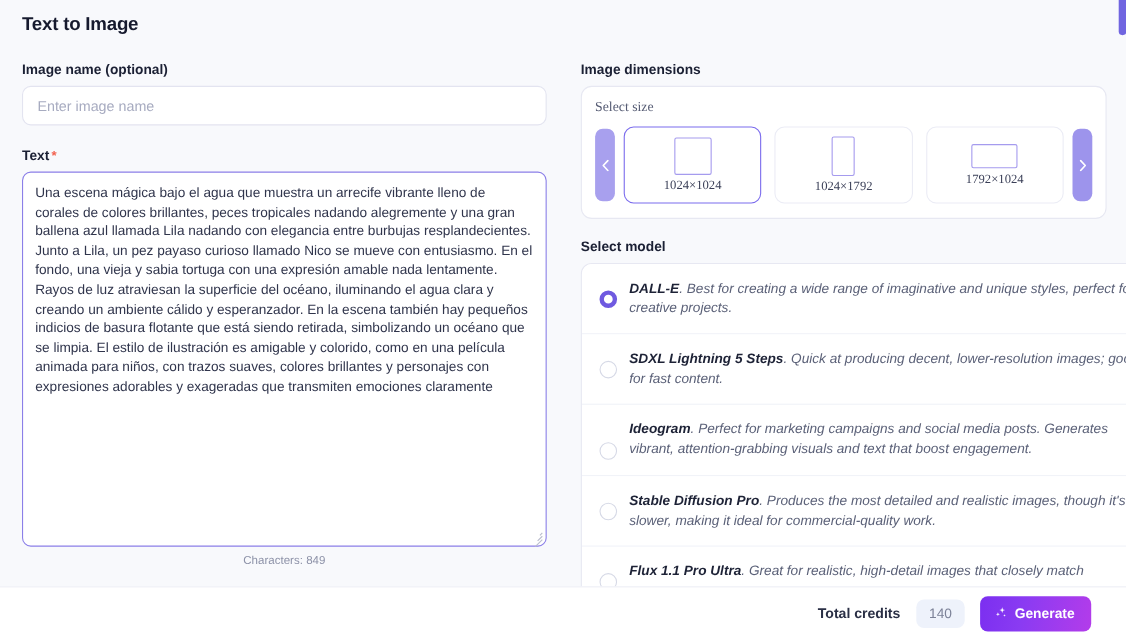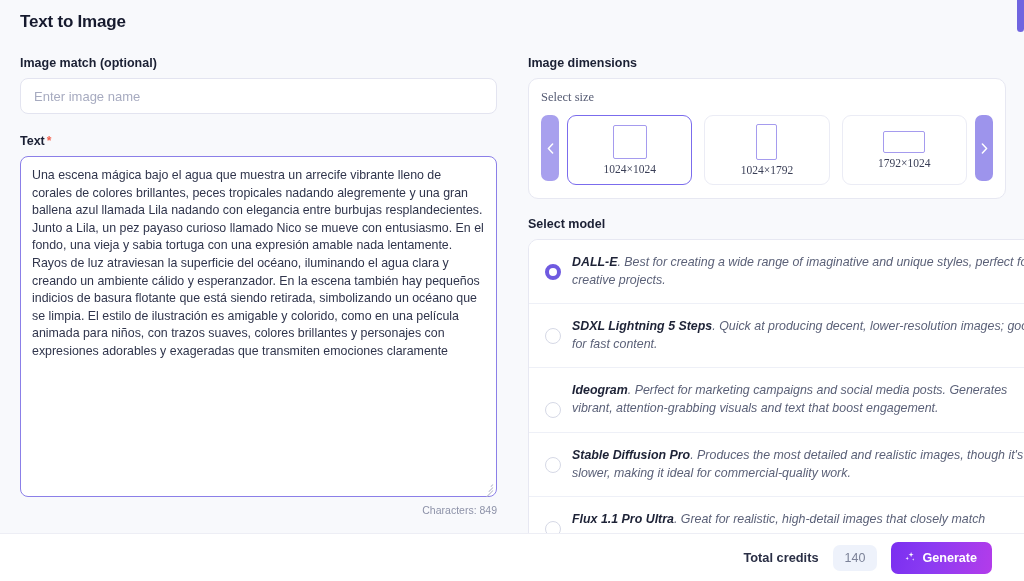--- a/index.html
+++ b/index.html
@@ -116,21 +116,21 @@
     transform: rotate(-45deg);
     transform-origin: right center;
   }
   .resize-grip i:nth-child(1) { bottom: 3px; width: 9px; }
   .resize-grip i:nth-child(2) { bottom: 6px; width: 6px; }
   .resize-grip i:nth-child(3) { bottom: 9px; width: 3px; }
 
   .ta-wrap { position: relative; width: 477px; }
 
   .char-count {
-    text-align: right;
+    text-align: center;
     font-size: 10.5px;
     color: #8d92a8;
     margin-top: 7px;
     width: 477px;
   }
 
   
   .card {
     border: 1px solid #e7e8f2;
     border-radius: 10px;
@@ -146,20 +146,21 @@
 
   .select-size-label {
     font-size: 12.5px;
     color: #555b73;
     margin-bottom: 10px;
     display: block;
   }
 
   .size-row {
     display: flex;
+    align-items: center;
     gap: 8px;
   }
 
   .carousel-arrow {
     width: 18px;
     height: 66px;
     border-radius: 7px;
     background: #a8a0ee;
     border: none;
     color: #ffffff;
@@ -325,21 +326,21 @@
 
 <div class="page">
 
   <div class="scroll-thumb"></div>
 
   <h1 class="page-title">Text to Image</h1>
 
   <div class="col-left">
 
     <label class="field-label">
-      <span>Image match (optional)</span>
+      <span>Image name (optional)</span>
     </label>
 
     <input class="name-input" type="text" placeholder="Enter image name" style="">
 
     <div class="text-block">
       <label class="field-label">
         <span>Text</span><span class="req-star">*</span>
       </label>
 
       <div class="ta-wrap">

